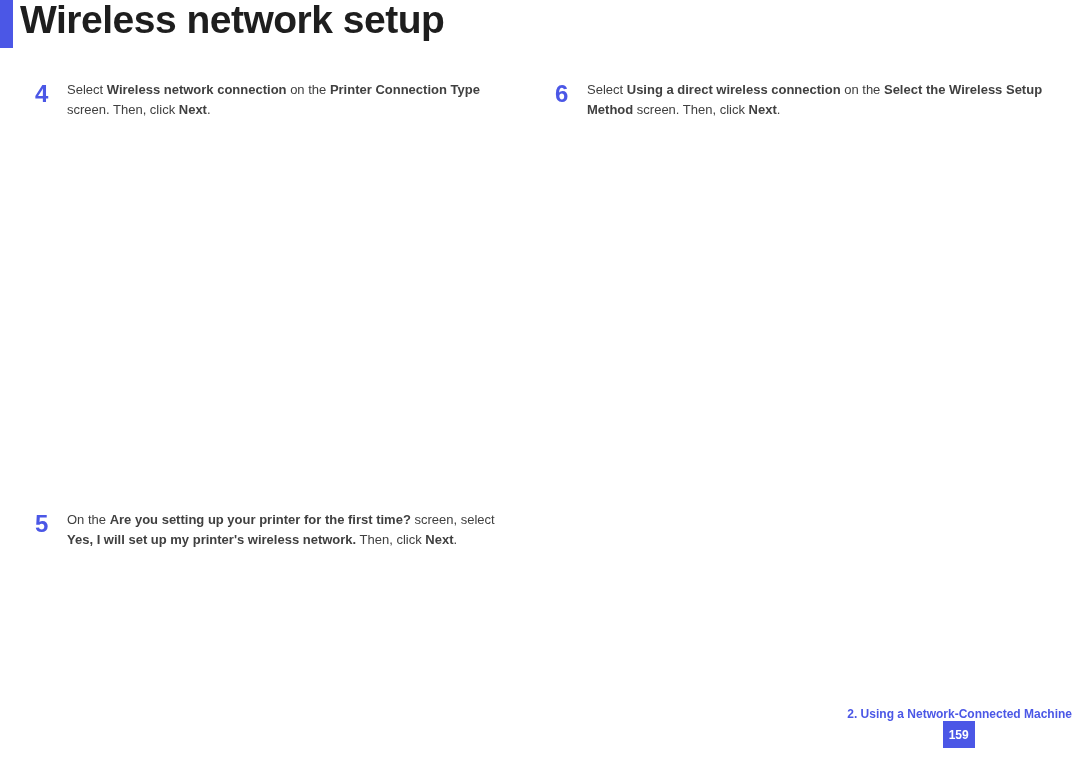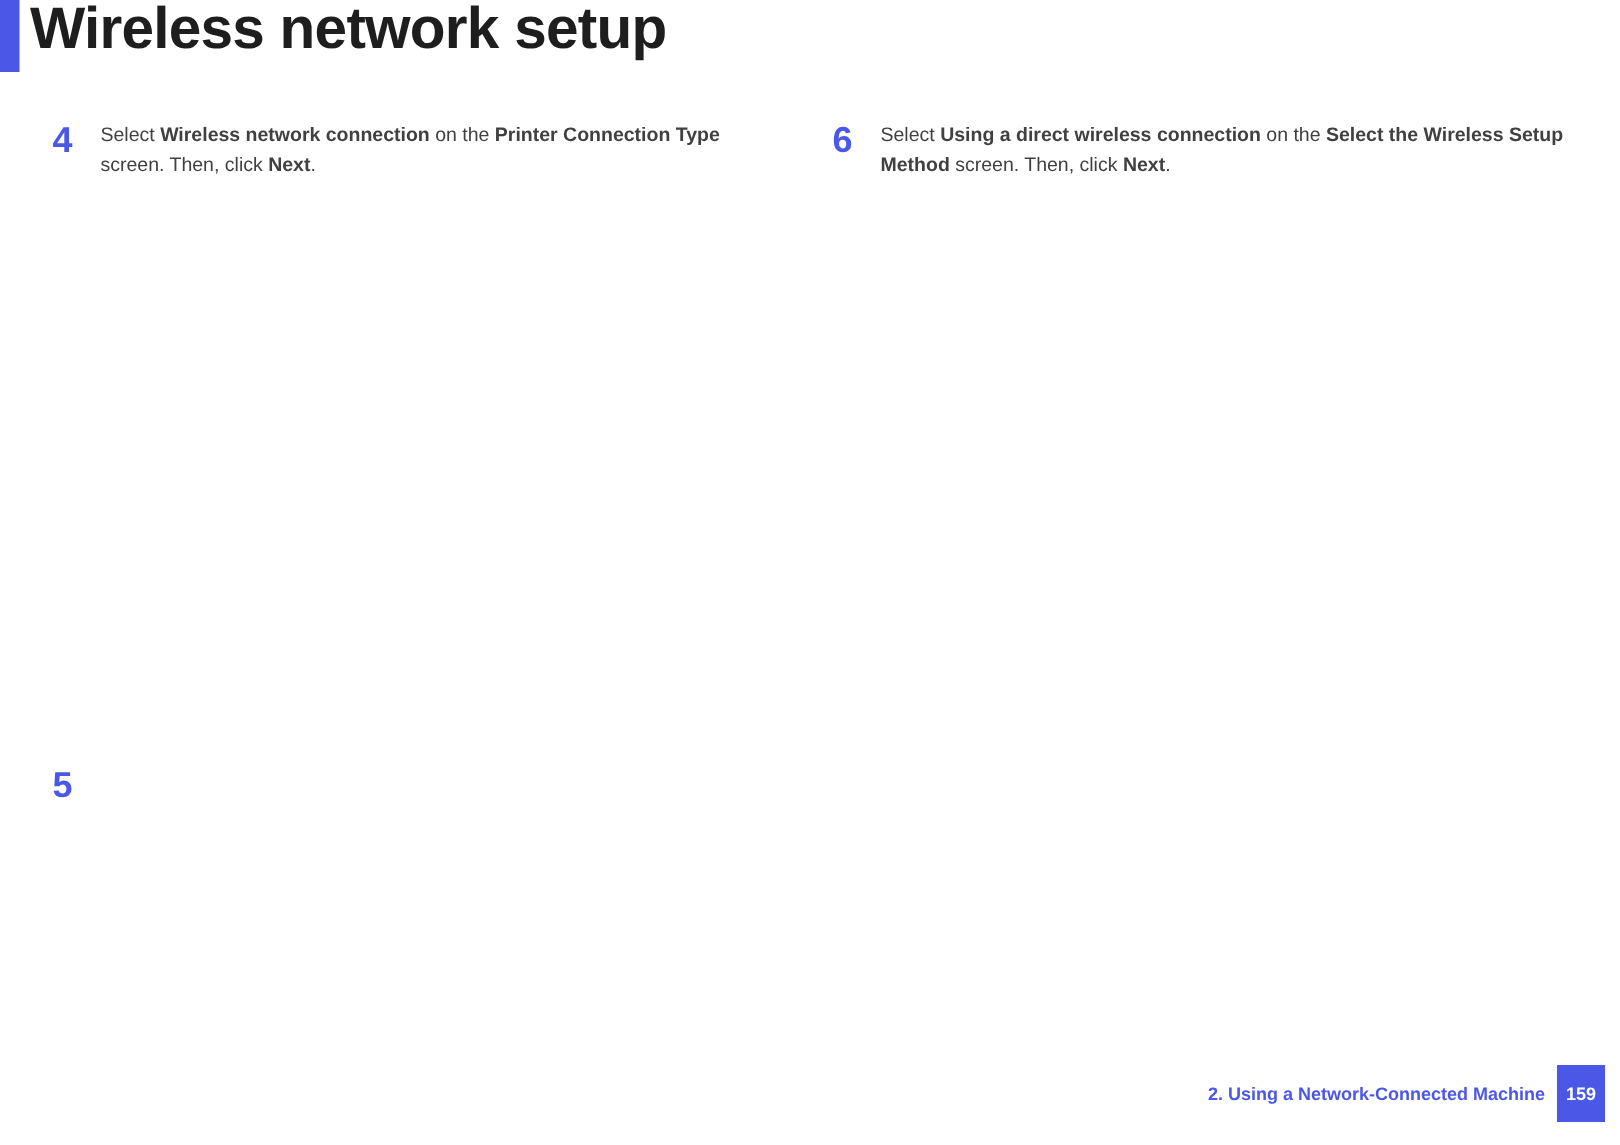--- a/index.html
+++ b/index.html
@@ -77,34 +77,35 @@
     }
     .bold {
       font-weight: bold;
     }
     .footer {
       position: absolute;
       bottom: 15px;
       right: 0;
       display: flex;
       align-items: center;
+      flex-direction: column;
     }
     .footer-text {
       font-size: 12px;
       font-weight: bold;
       color: #4B57E6;
       margin-right: 8px;
     }
     .page-number-box {
       background: #4B57E6;
       color: #ffffff;
       font-size: 12px;
       font-weight: bold;
       width: 32px;
-      height: 38px;
+      height: 27px;
       display: flex;
       align-items: center;
       justify-content: center;
       margin-right: 10px;
     }
   </style>
 </head>
 <body>
 
 <div class="header-bar"></div>
@@ -118,20 +119,23 @@
       <div class="step-text">
         <p>
           <span>Select </span><span class="bold">Wireless network connection</span><span> on the </span><span class="bold">Printer Connection Type</span><span> screen. Then, click </span><span class="bold">Next</span><span>.</span>
         </p>
       </div>
     </div>
 
     <div class="step step5">
       <div class="step-number">5</div>
       <div class="step-text">
+        <p>
+          <span>On the </span><span class="bold">Are you setting up your printer for the first time?</span><span> screen, select </span><span class="bold">Yes, I will set up my printer's wireless network.</span><span> Then, click </span><span class="bold">Next</span><span>.</span>
+        </p>
       </div>
     </div>
 
   </div>
 
   <div class="right-col">
     <div class="step">
       <div class="step-number">6</div>
       <div class="step-text">
         <p>

